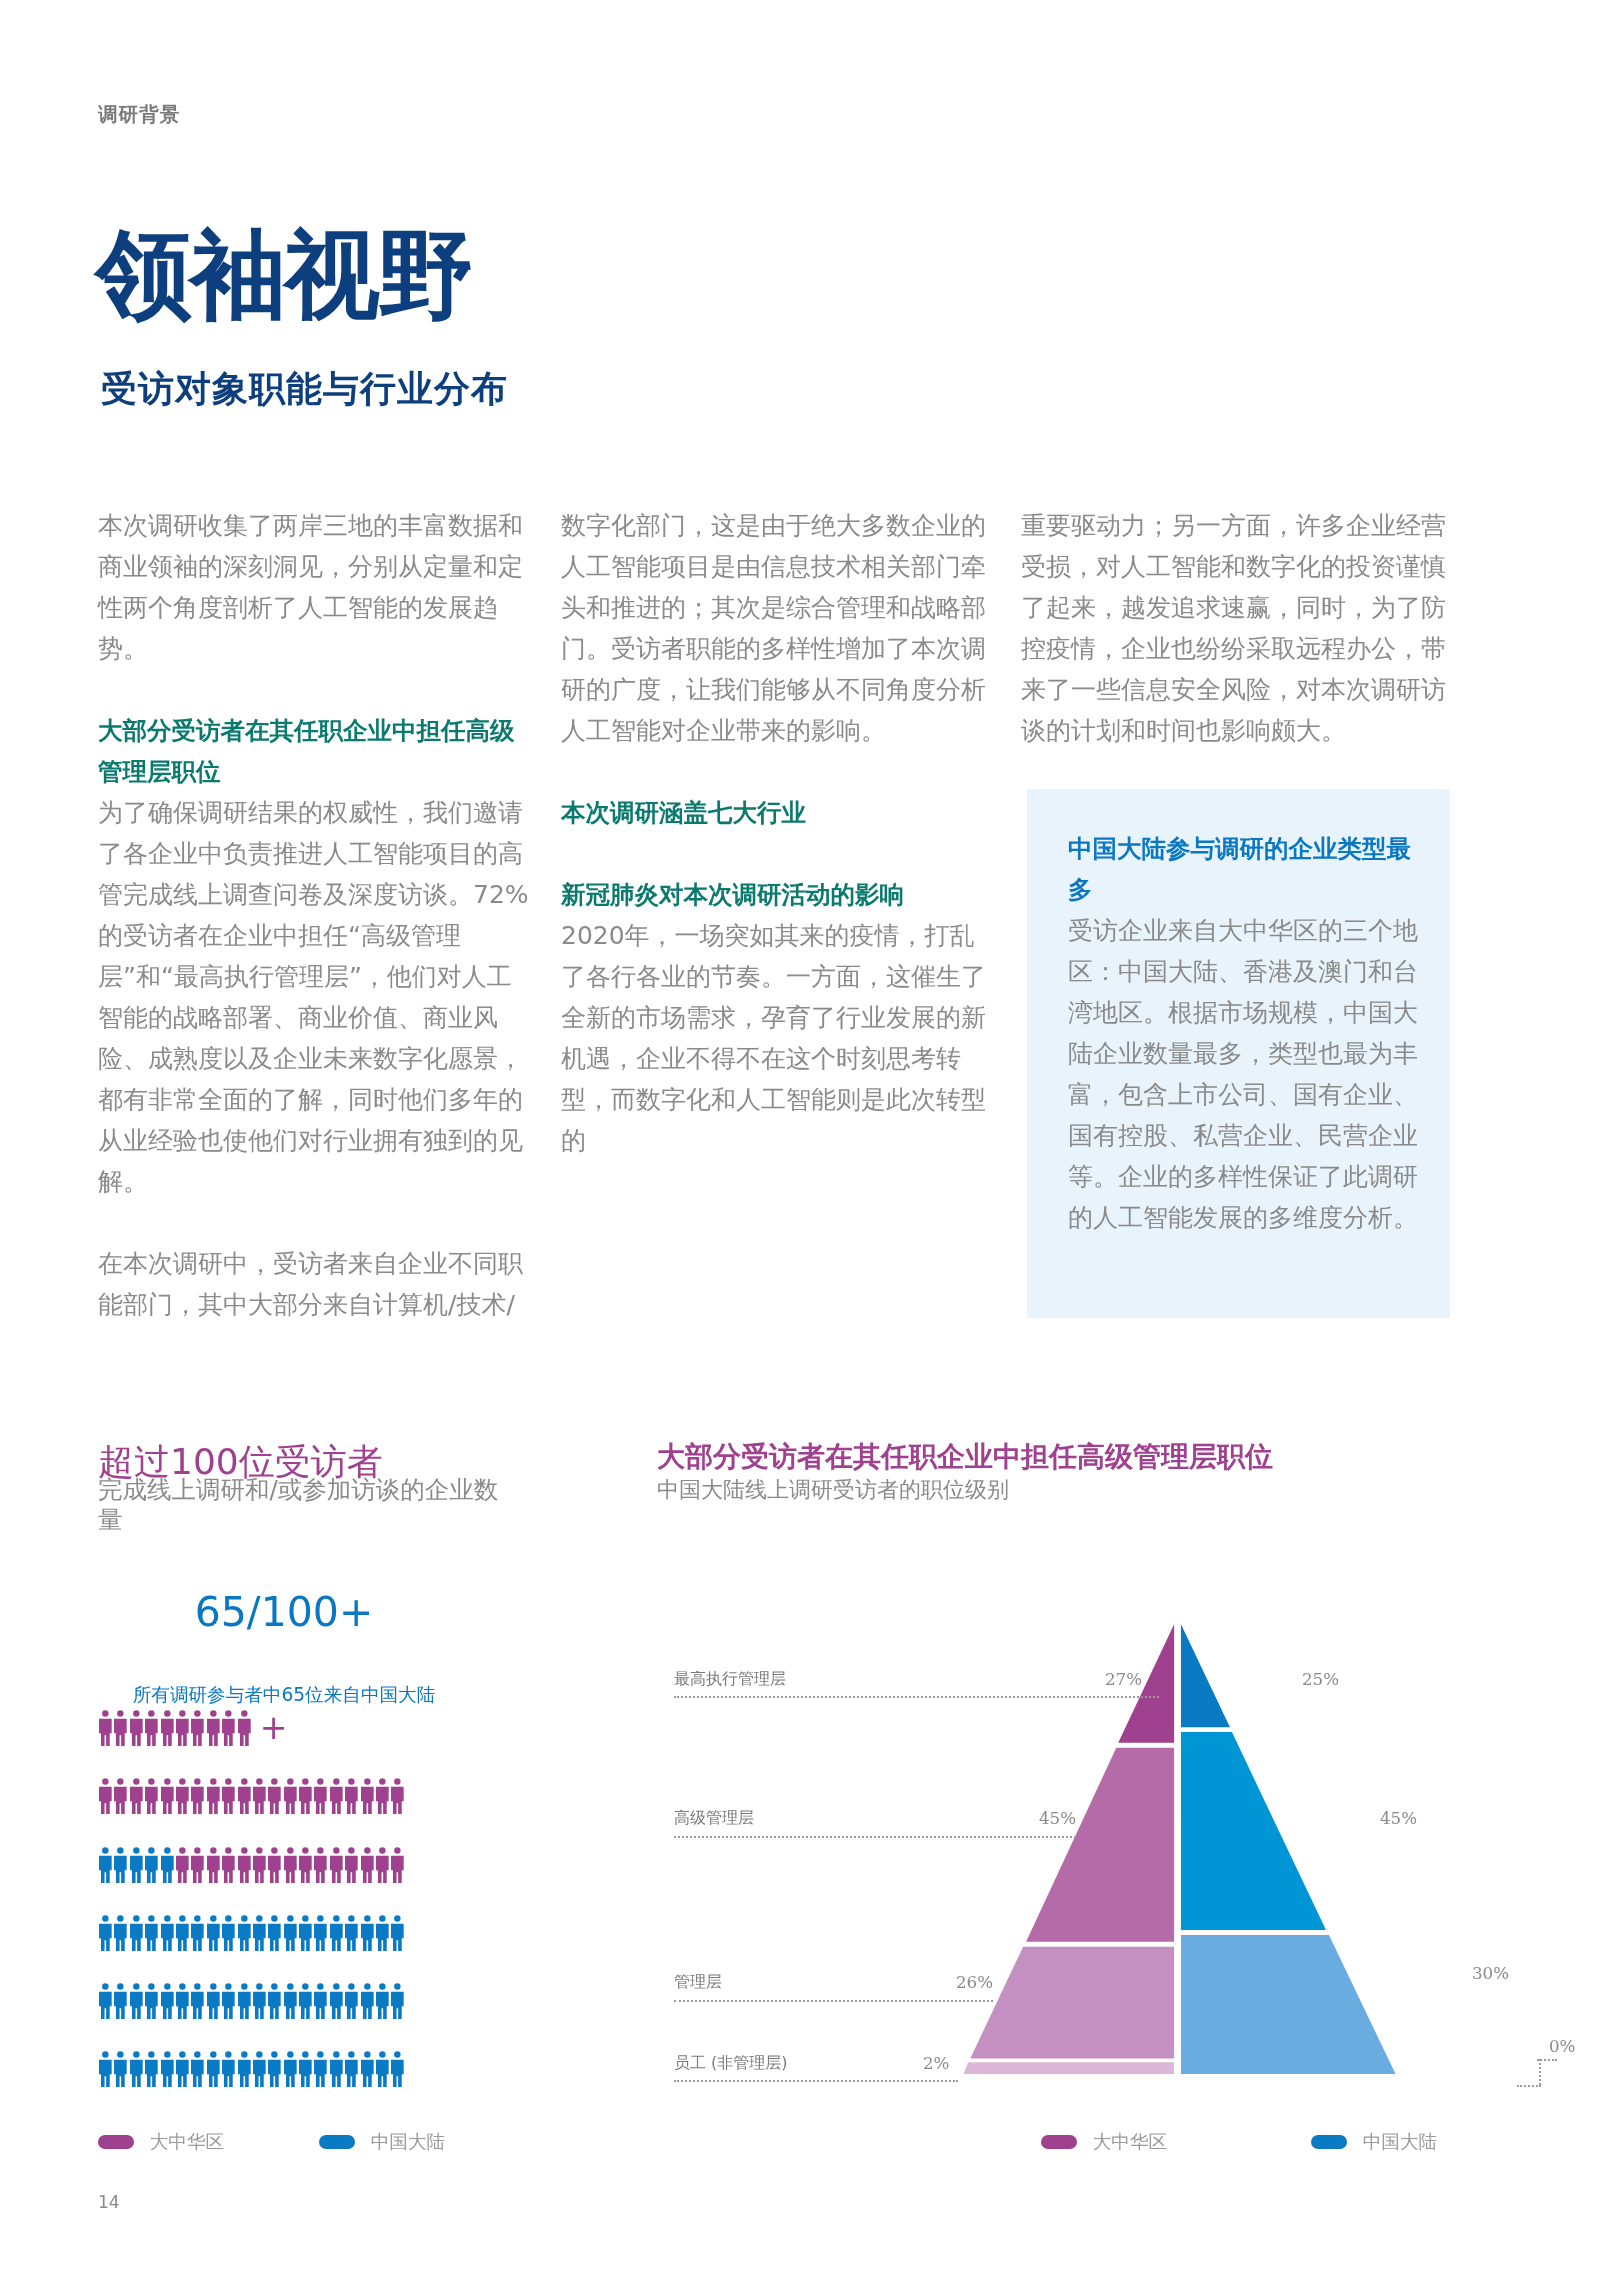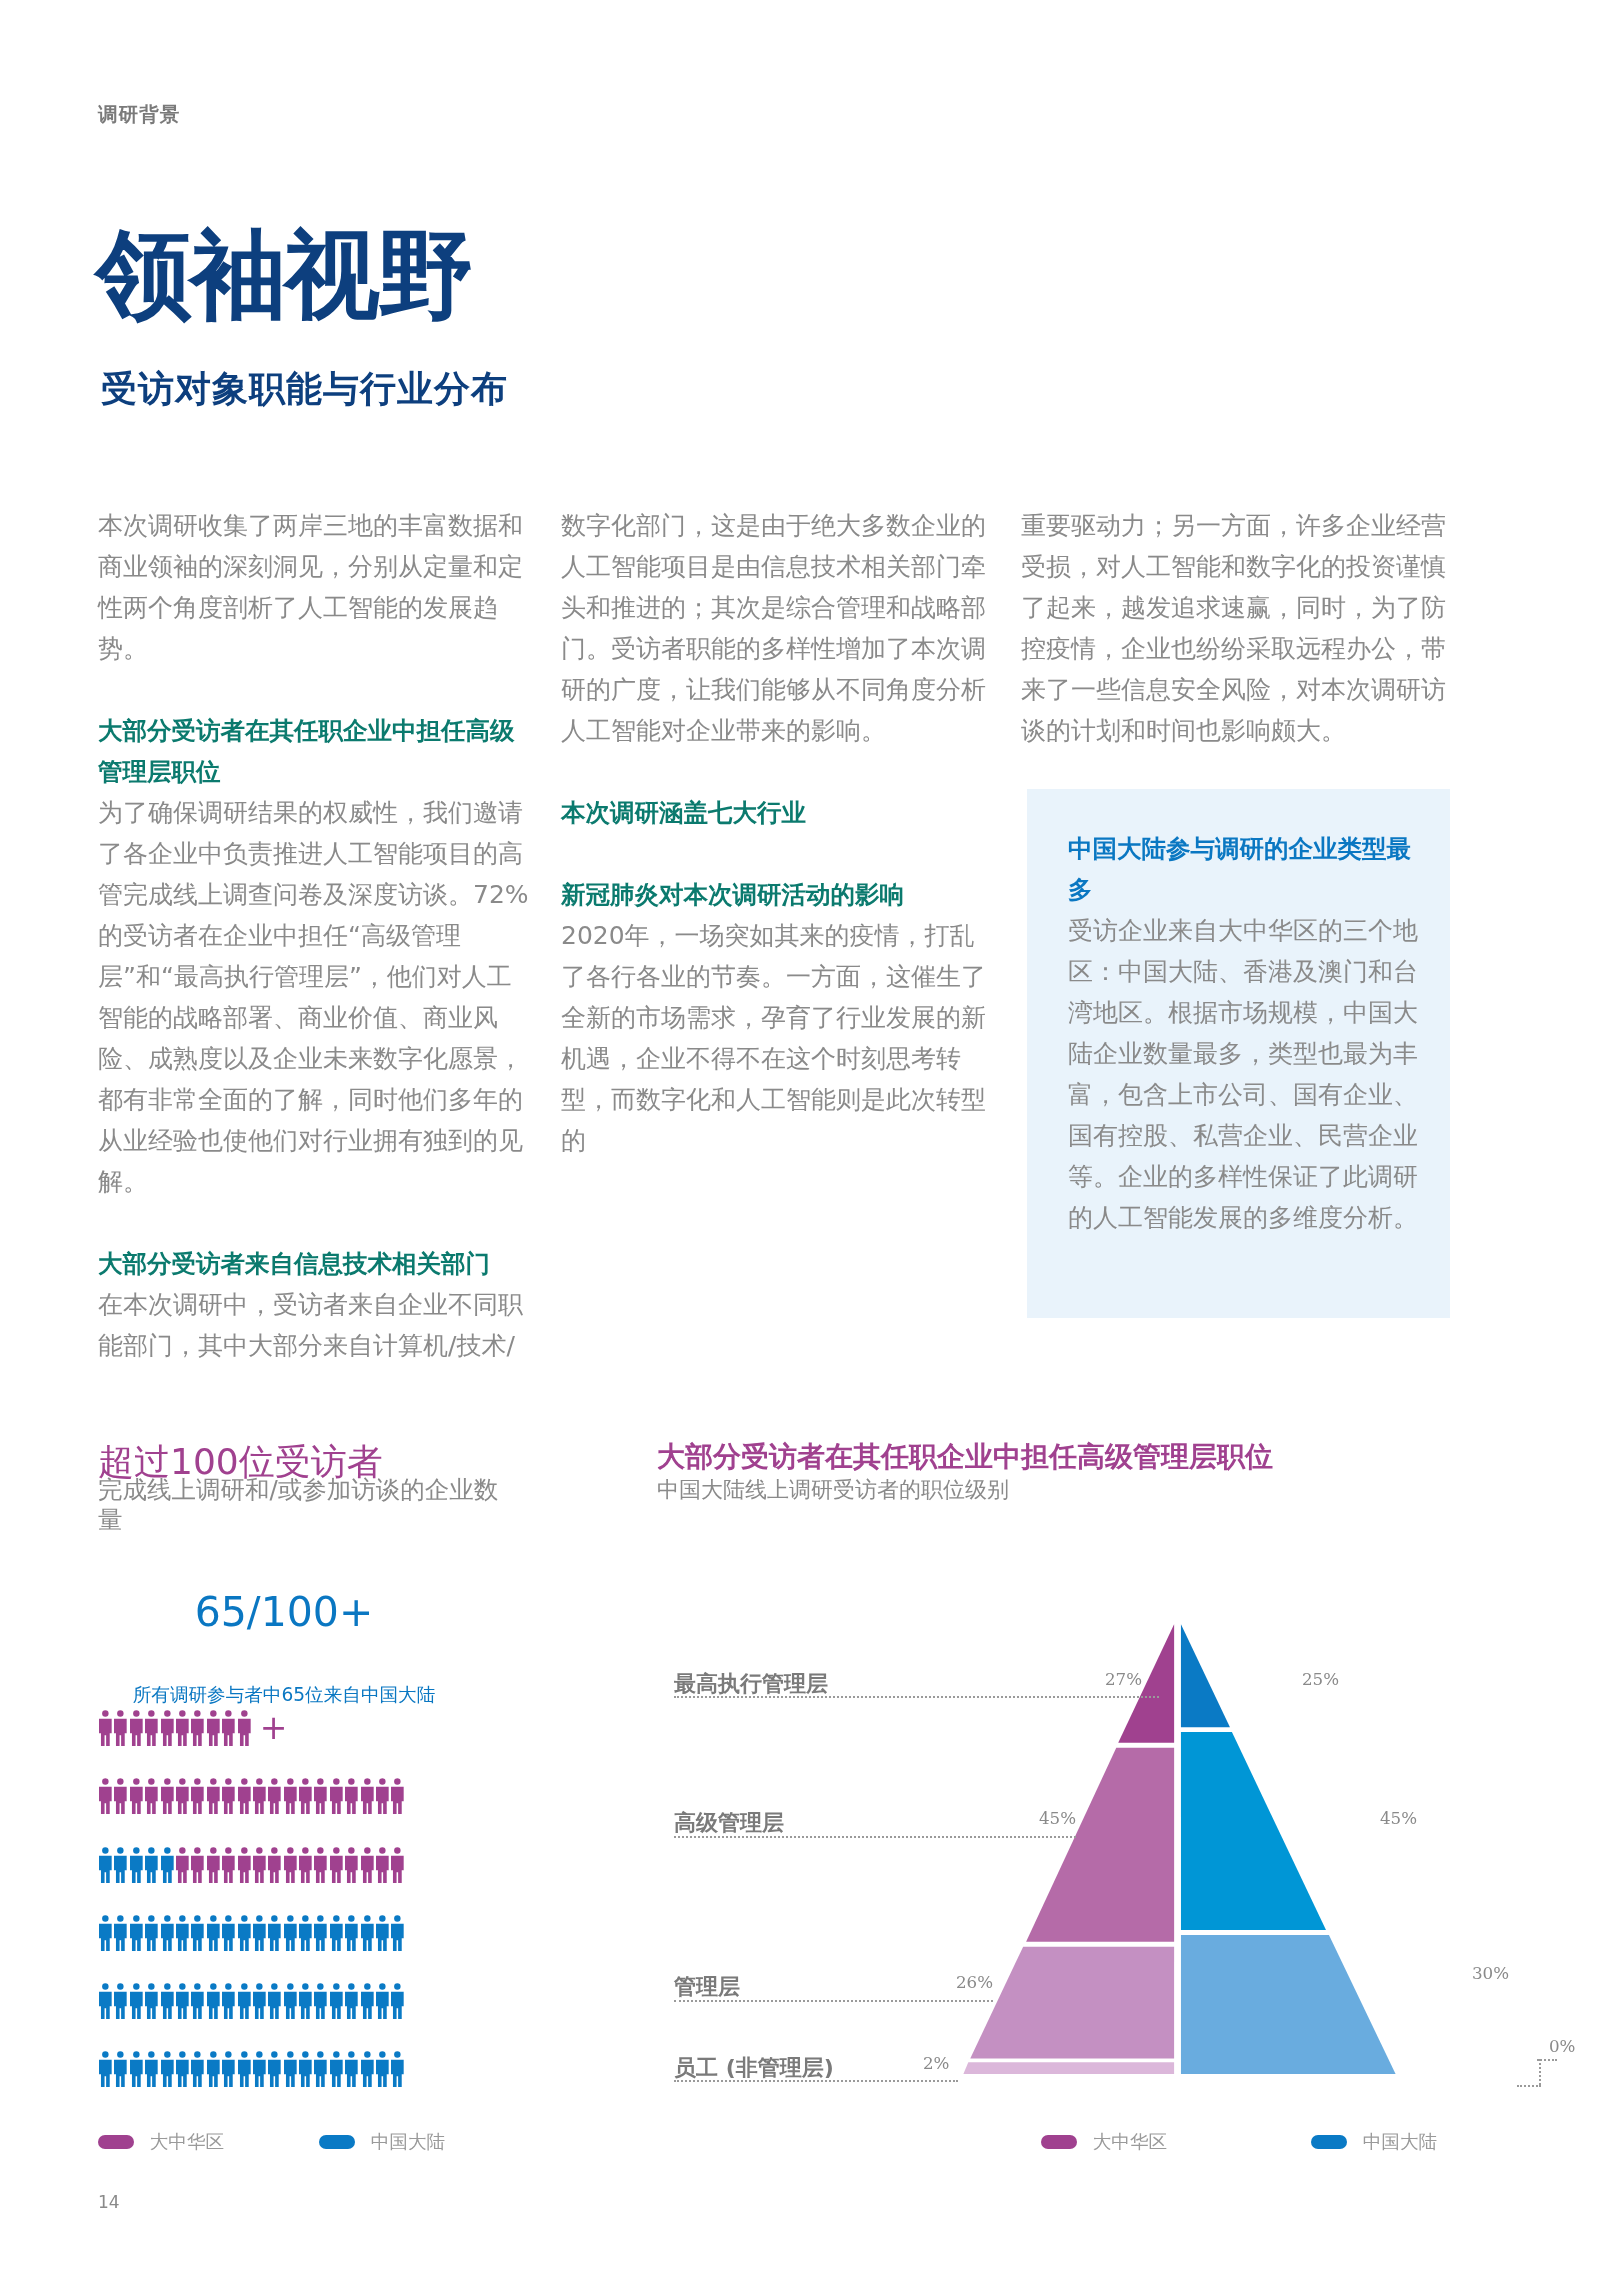--- a/index.html
+++ b/index.html
@@ -30,40 +30,39 @@
   .person-row { position: absolute; left: 98px; height: 39px; display: flex; }
   .person { width: 15.4px; height: 39px; position: relative; }
   .person svg { position: absolute; left: 0; top: 0; }
   .plus { font-size: 33px; line-height: 35px; margin-left: 7.8px; color: #a0418f; }
 
   .legend { position: absolute; display: flex; align-items: center; font-size: 18.6px; color: #9a9a9a; }
   .legend .swatch { width: 36px; height: 14.7px; border-radius: 7.8px; margin-right: 15.7px; }
 
   .chart-title { left: 657px; top: 1438px; font-size: 28px; font-weight: bold; color: #a0418f; }
   .chart-sub { left: 657px; top: 1475px; font-size: 22px; color: #8a8a8a; }
-  .tier-label { position: absolute; font-size: 22px; font-weight: bold; color: #7a7a7a; }
+  .tier-label { position: absolute; font-size: 16px; font-weight: normal; color: #7a7a7a; }
   .pct { position: absolute; font-size: 16.7px; color: #8a8a8a; font-family: "DejaVu Serif", "Liberation Serif", serif; }
   .dots { position: absolute; height: 0; border-top: 2.9px dotted #9a9a9a; }
 
   .page-number { left: 98px; top: 2192px; font-size: 17px; color: #8a8a8a; }
 </style>
 </head>
 <body>
 
 <div class="abs section-label">调研背景</div>
 <div class="abs page-title">领袖视野</div>
 <div class="abs page-subtitle">受访对象职能与行业分布</div>
 
 <div class="col col1">
   <p>本次调研收集了两岸三地的丰富数据和商业领袖的深刻洞见，分别从定量和定性两个角度剖析了人工智能的发展趋势。</p>
   <div class="gap"></div>
   <p class="h">大部分受访者在其任职企业中担任高级管理层职位</p>
   <p>为了确保调研结果的权威性，我们邀请了各企业中负责推进人工智能项目的高管完成线上调查问卷及深度访谈。72%的受访者在企业中担任“高级管理层”和“最高执行管理层”，他们对人工智能的战略部署、商业价值、商业风险、成熟度以及企业未来数字化愿景，都有非常全面的了解，同时他们多年的从业经验也使他们对行业拥有独到的见解。</p>
   <div class="gap"></div>
-  <p class="h">大部分受访者来自信息技术相关部门</p>
   <p>在本次调研中，受访者来自企业不同职能部门，其中大部分来自计算机/技术/</p>
 </div>
 
 <div class="col col2">
   <p>数字化部门，这是由于绝大多数企业的人工智能项目是由信息技术相关部门牵头和推进的；其次是综合管理和战略部门。受访者职能的多样性增加了本次调研的广度，让我们能够从不同角度分析人工智能对企业带来的影响。</p>
   <div class="gap"></div>
   <p class="h">本次调研涵盖七大行业</p>
   <div class="gap"></div>
   <p class="h">新冠肺炎对本次调研活动的影响</p>
   <p>2020年，一场突如其来的疫情，打乱了各行各业的节奏。一方面，这催生了全新的市场需求，孕育了行业发展的新机遇，企业不得不在这个时刻思考转型，而数字化和人工智能则是此次转型的</p>

